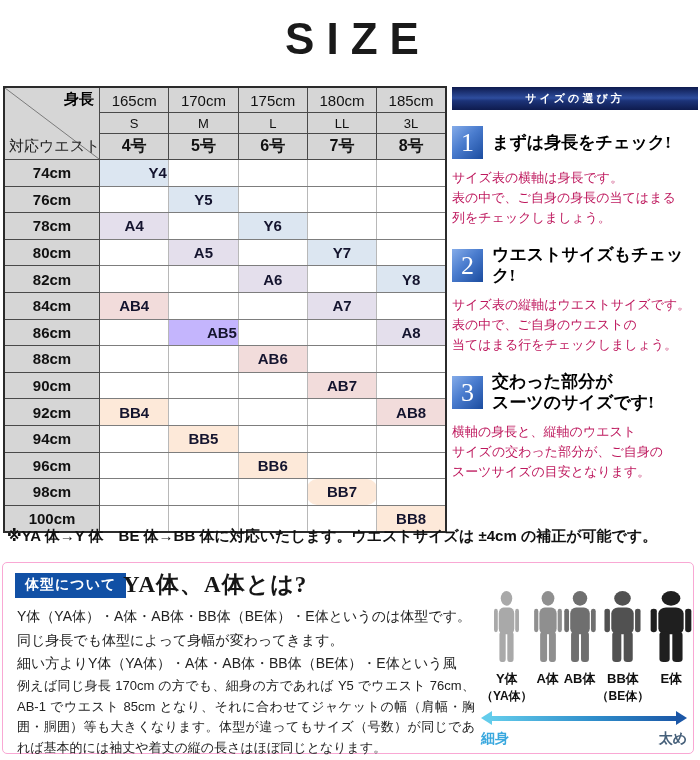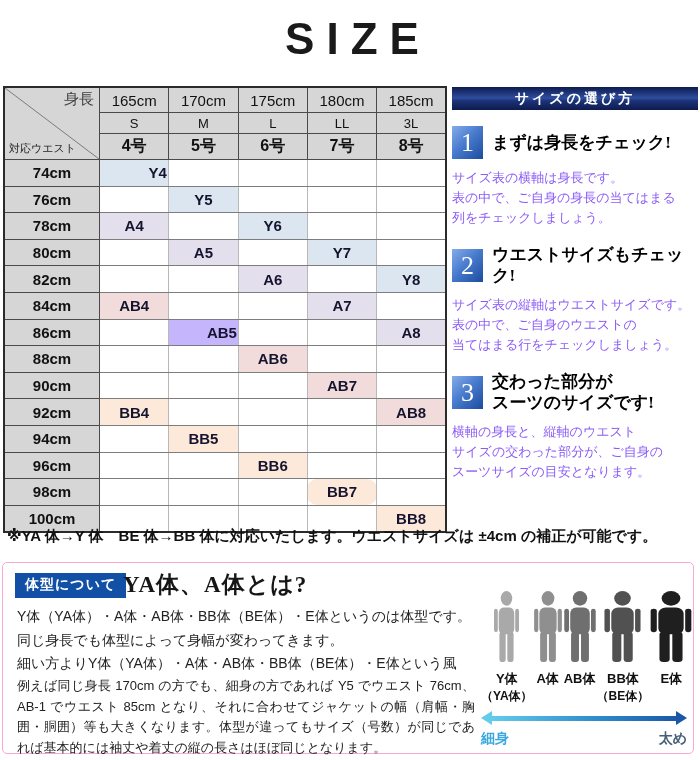--- a/index.html
+++ b/index.html
@@ -17,55 +17,55 @@
     position:absolute;left:3px;top:86px;
     border-collapse:collapse;table-layout:fixed;width:444px;
     border:2px solid #2b2b2b;
   }
   .size-table th,.size-table td{
     border:1px solid #8f8f8f;padding:0;text-align:center;vertical-align:middle;
     overflow:hidden;white-space:nowrap;
   }
   .size-table thead th{background:#d6d6d6;border-color:#4a4a4a;}
   .size-table .corner{width:94px;position:relative;padding:0;}
-  .corner-top{position:absolute;top:2px;right:5px;font-size:15px;font-weight:normal;color:#404040;}
-  .corner-bottom{position:absolute;bottom:3px;left:4px;font-size:11px;font-weight:normal;color:#222;}
+  .corner-top{position:absolute;top:2px;right:5px;font-size:15px;font-weight:bold;color:#000000;}
+  .corner-bottom{position:absolute;bottom:3px;left:4px;font-size:15px;font-weight:normal;color:#222;}
   .corner svg{position:absolute;left:0;top:0;width:100%;height:100%;display:block;}
   .h-height{height:24px;font-size:15px;font-weight:normal;}
   .h-letter{height:20px;font-size:13px;font-weight:normal;}
   .h-number{height:25px;font-size:16px;font-weight:bold;}
   .size-table tbody th.row-label{
     background:#d6d6d6;height:25.6px;font-size:15px;font-weight:bold;
     border-color:#4a4a4a;color:#111;
   }
   .size-table tbody td{
     height:25.6px;font-size:15px;font-weight:bold;color:#14142e;
     border-top-color:#7d7d7d;border-bottom-color:#7d7d7d;
     border-left-color:#b8b8b8;border-right-color:#b8b8b8;background:#fff;
   }
   
   .guide{position:absolute;left:452px;top:87px;width:246px;}
   .guide-header{
     height:23px;line-height:23px;text-align:center;color:#fff;
-    font-size:14px;font-weight:bold;letter-spacing:3px;
+    font-size:11px;font-weight:bold;letter-spacing:3px;
     background:linear-gradient(180deg,#0e1b4e 0%,#2e4d9e 48%,#1c3378 60%,#0e1b4e 100%);
     font-family:"Liberation Serif","DejaVu Serif",serif;
   }
   .step{margin-top:16px;}
   .step-head{display:flex;align-items:center;gap:9px;}
   .step-num{
     flex:0 0 31px;width:31px;height:33px;text-align:center;line-height:33px;
     color:#fff;font-size:26px;font-family:"Liberation Serif","DejaVu Serif",serif;
     background:linear-gradient(135deg,#85ace9 0%,#4a7cce 45%,#1b4c9f 100%);
   }
   .step-title{
     font-family:"Liberation Serif","DejaVu Serif",serif;font-weight:bold;
     font-size:17px;line-height:21px;color:#000;white-space:pre-line;
   }
-  .step-body{margin-top:9px;font-size:13px;line-height:20px;color:#8b5cf6;white-space:pre-line;}
+  .step-body{margin-top:9px;font-size:13px;line-height:20px;color:#be185d;white-space:pre-line;}
   
   .note-line{
     position:absolute;left:7px;top:527px;width:690px;
     font-size:15px;font-weight:600;color:#111;
   }
   
   .type-box{
     position:absolute;left:2px;top:562px;width:692px;height:192px;
     border:1px solid #f9a8d4;border-radius:5px;background:#fff;box-sizing:border-box;
   }

